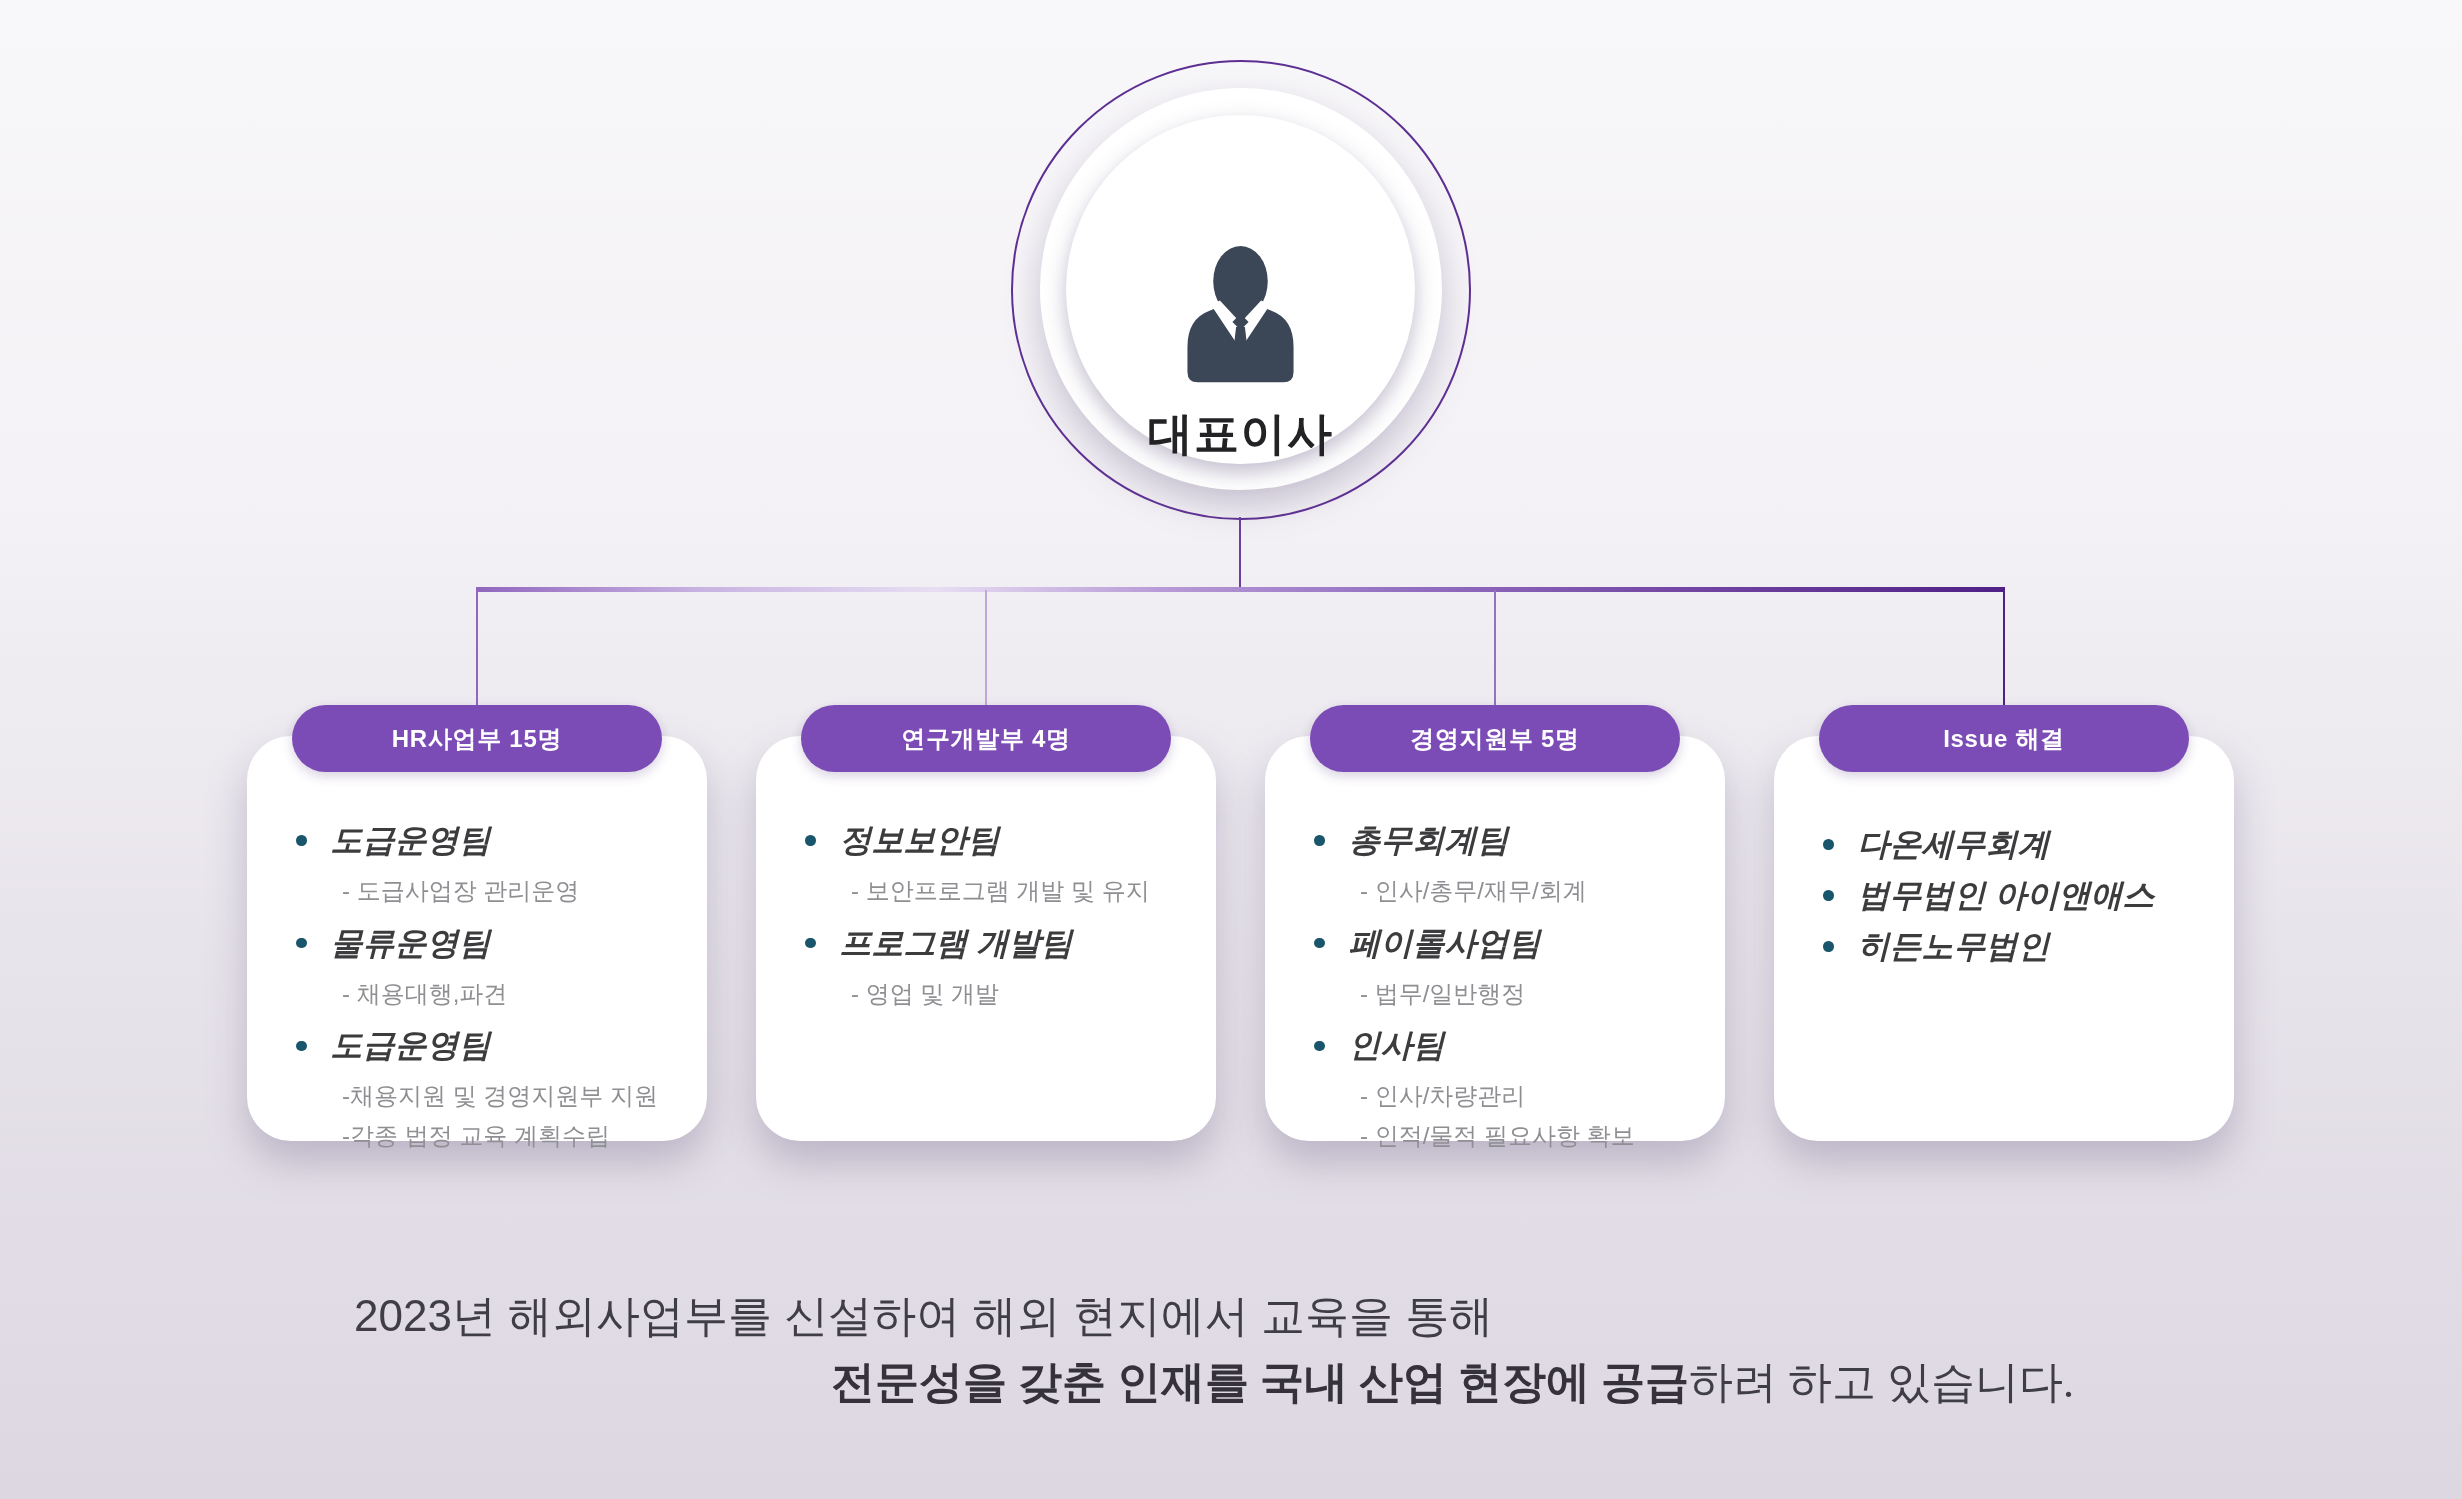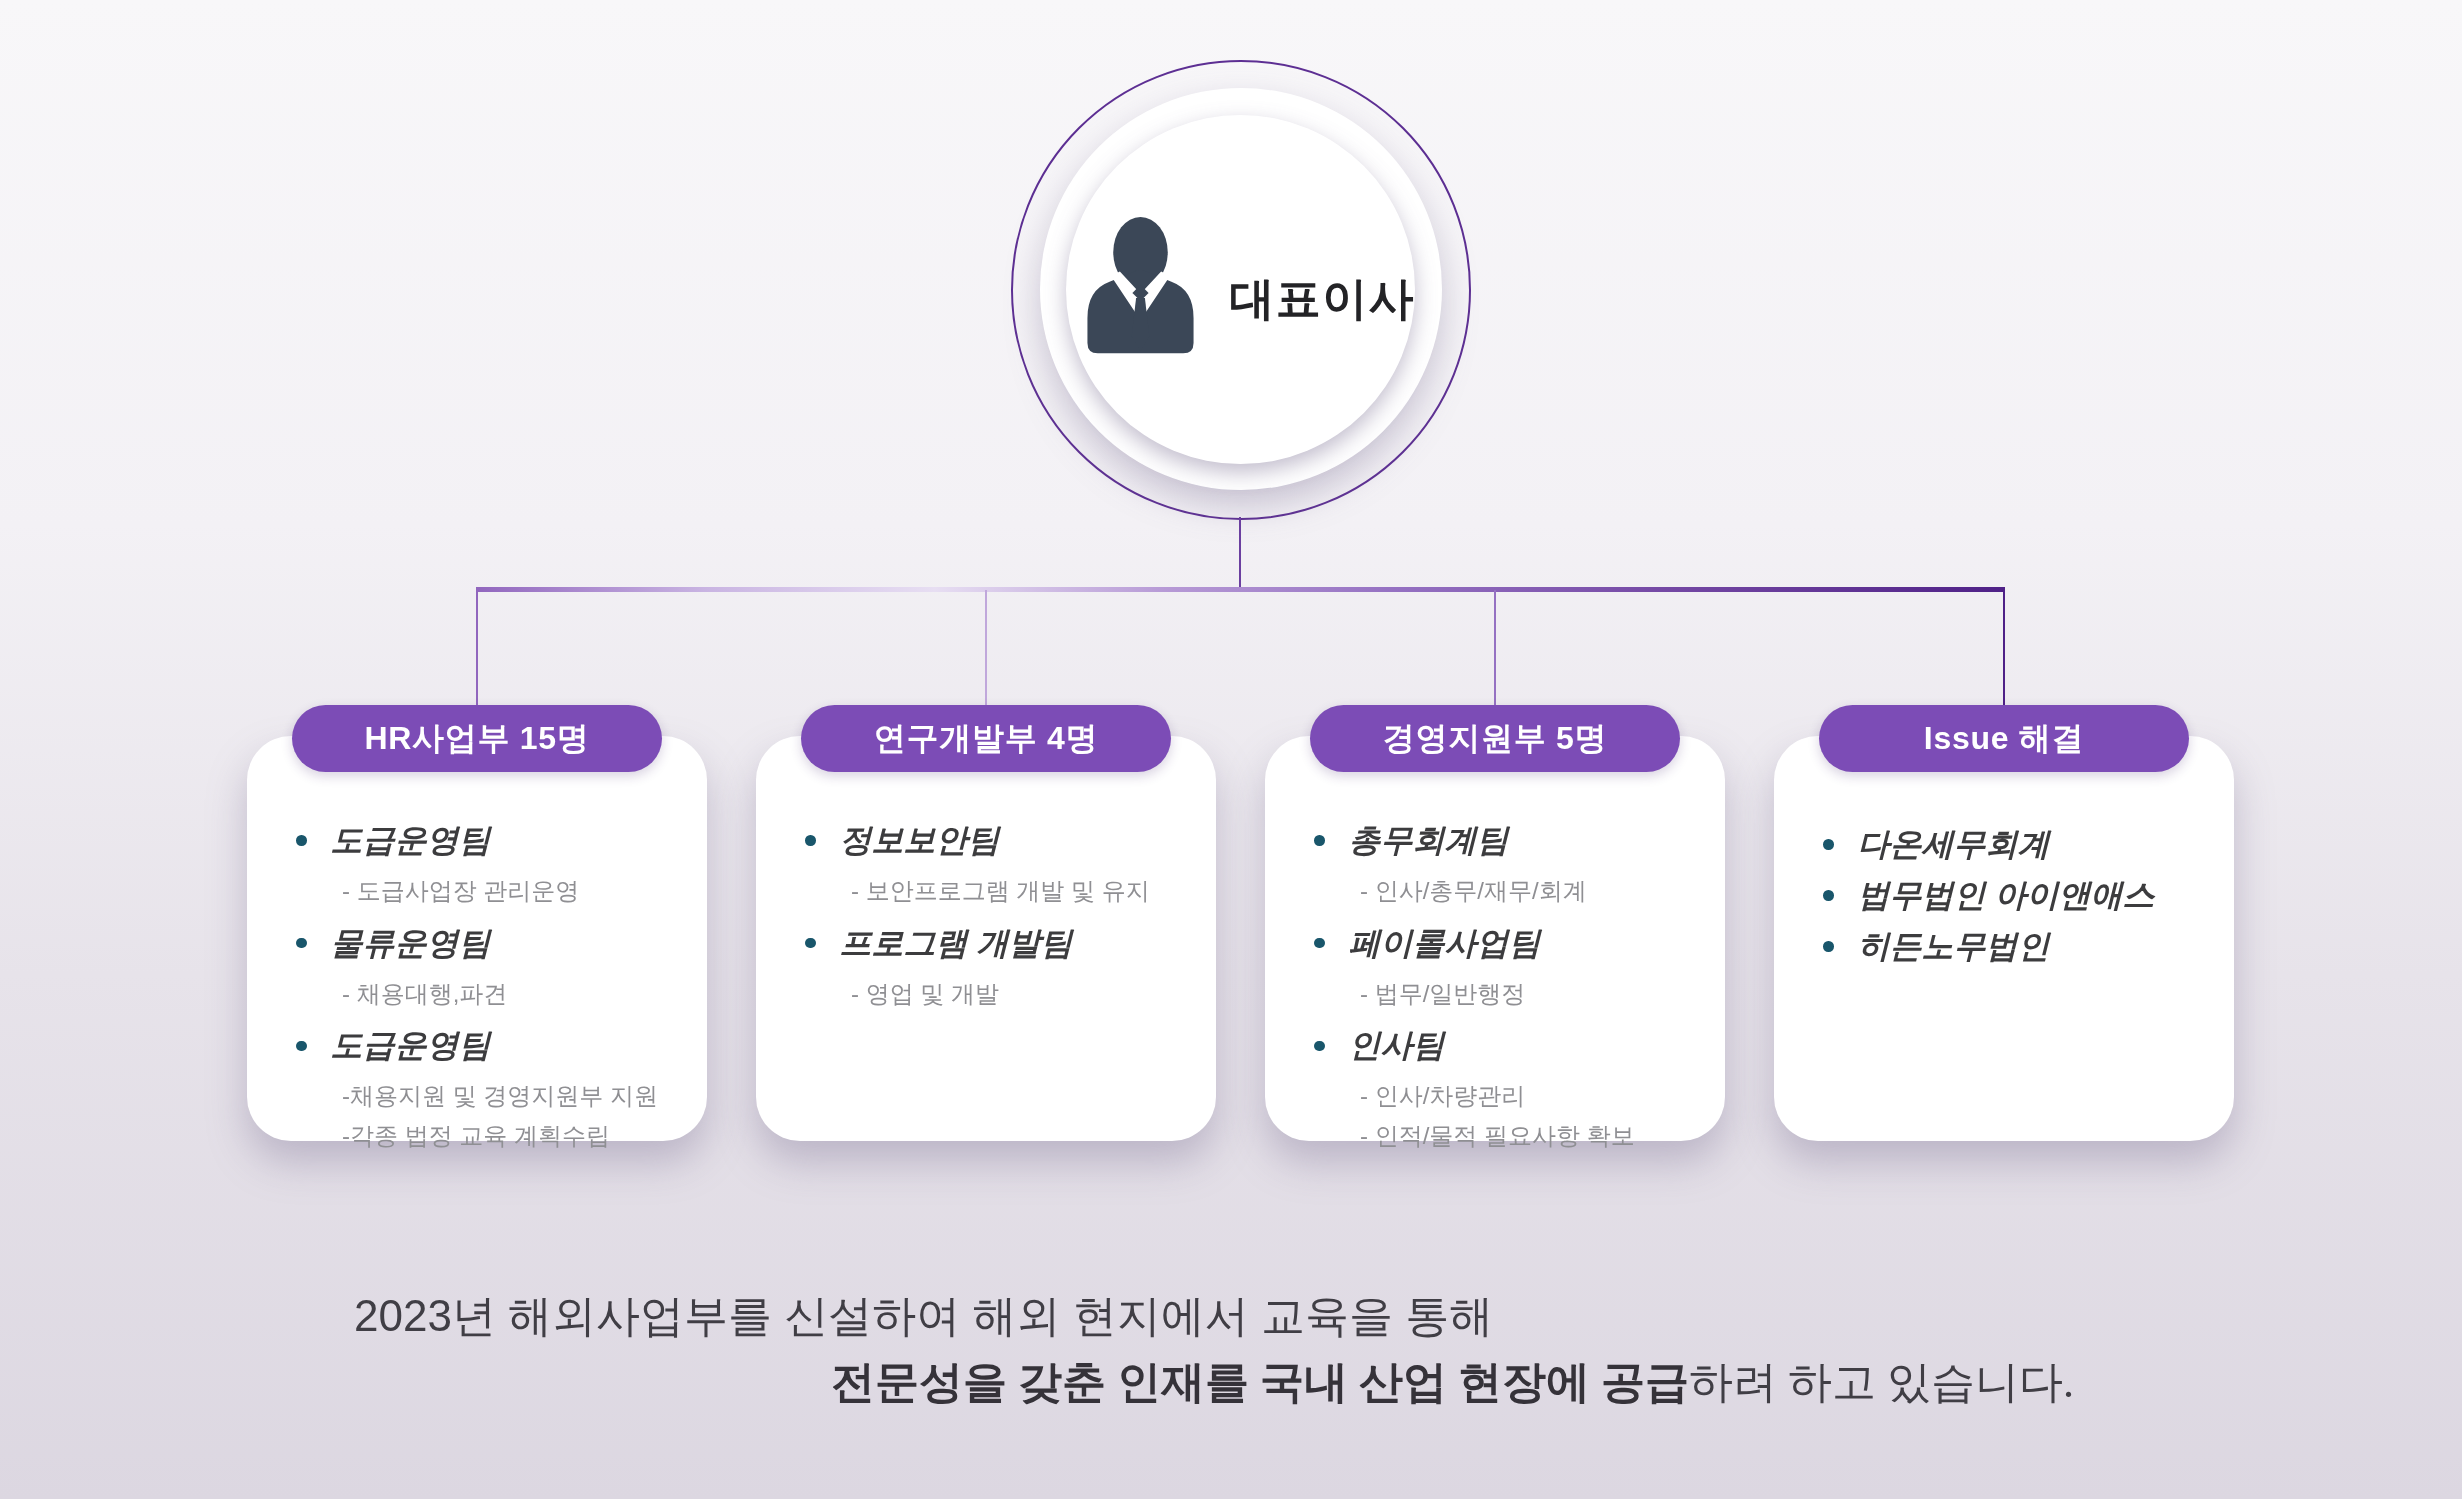--- a/index.html
+++ b/index.html
@@ -20,21 +20,21 @@
   }
   .ceo-mid{
     position:absolute;left:1040px;top:88px;width:402px;height:402px;
     background:#ffffff;border-radius:50%;
     box-shadow:0 15.4px 34px rgba(118,106,142,0.35);
   }
   .ceo-inner{
     position:absolute;left:1066px;top:115px;width:349px;height:349px;
     background:#ffffff;border-radius:50%;
     box-shadow:0 8.4px 21px rgba(110,98,135,0.42);
-    display:flex;flex-direction:row;align-items:center;justify-content:space-between;
+    display:flex;flex-direction:column;align-items:center;justify-content:flex-end;
   }
   .ceo-icon{width:149px;height:140px;margin-top:-4.2px;}
   .ceo-title{
     margin-top:18px;font-size:45px;font-weight:700;color:#232326;letter-spacing:1.4px;
   }
 
   
   .conn{position:absolute;}
   .conn-root{left:1239px;top:517px;width:2.1px;height:72px;background:#6b3fa0;}
   .conn-h{
@@ -54,21 +54,21 @@
   }
   .card-1{left:247px;}
   .card-2{left:756px;}
   .card-3{left:1265px;}
   .card-4{left:1774px;}
   .badge{
     position:absolute;top:-31px;left:50%;transform:translateX(-50%);
     width:370px;height:67px;border-radius:34px;
     background:#7c4cb6;
     display:flex;align-items:center;justify-content:center;
-    color:#ffffff;font-size:32px;font-weight:700;letter-spacing:0.7px;
+    color:#ffffff;font-size:24px;font-weight:700;letter-spacing:0.7px;
     box-shadow:0 4.2px 11.2px rgba(62,30,104,0.20);
   }
   .card-body{padding:86px 28px 0 49px;}
   .team{display:flex;align-items:center;margin-top:19.7px;font-style:italic;}
   .team:first-child{margin-top:0;}
   .card-4 .team{margin-top:14px;}
   .card-4 .team:first-child{margin-top:4px;}
   .bullet{
     width:10.5px;height:10.5px;border-radius:50%;background:#19566b;
     margin-right:24px;flex:none;

